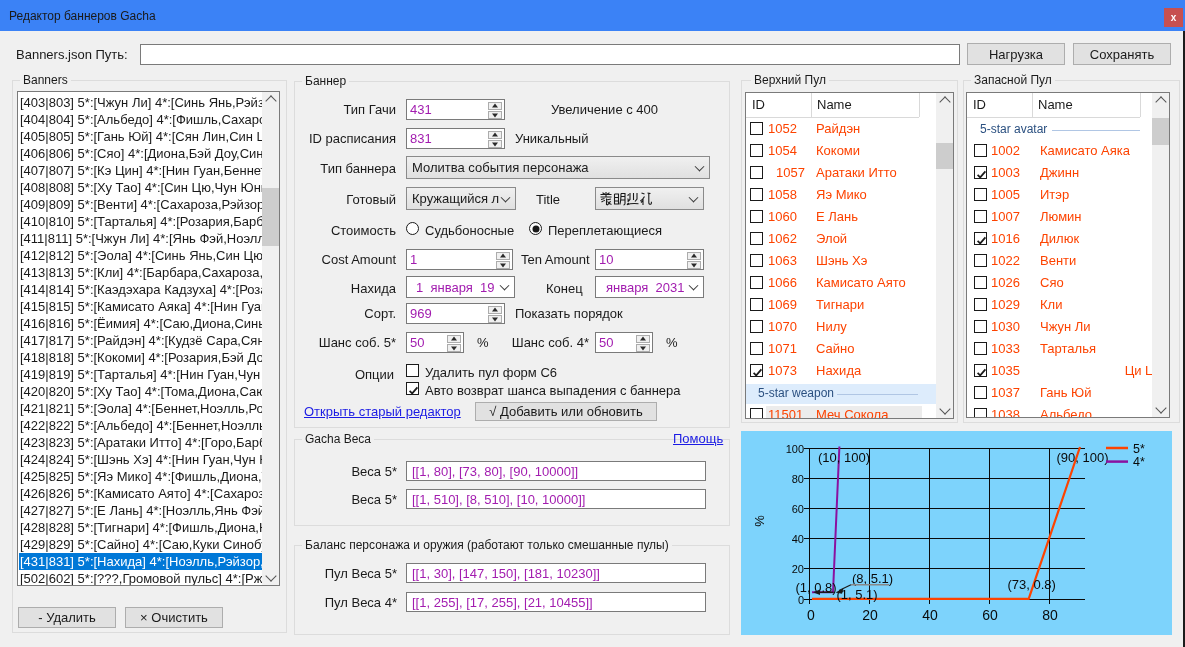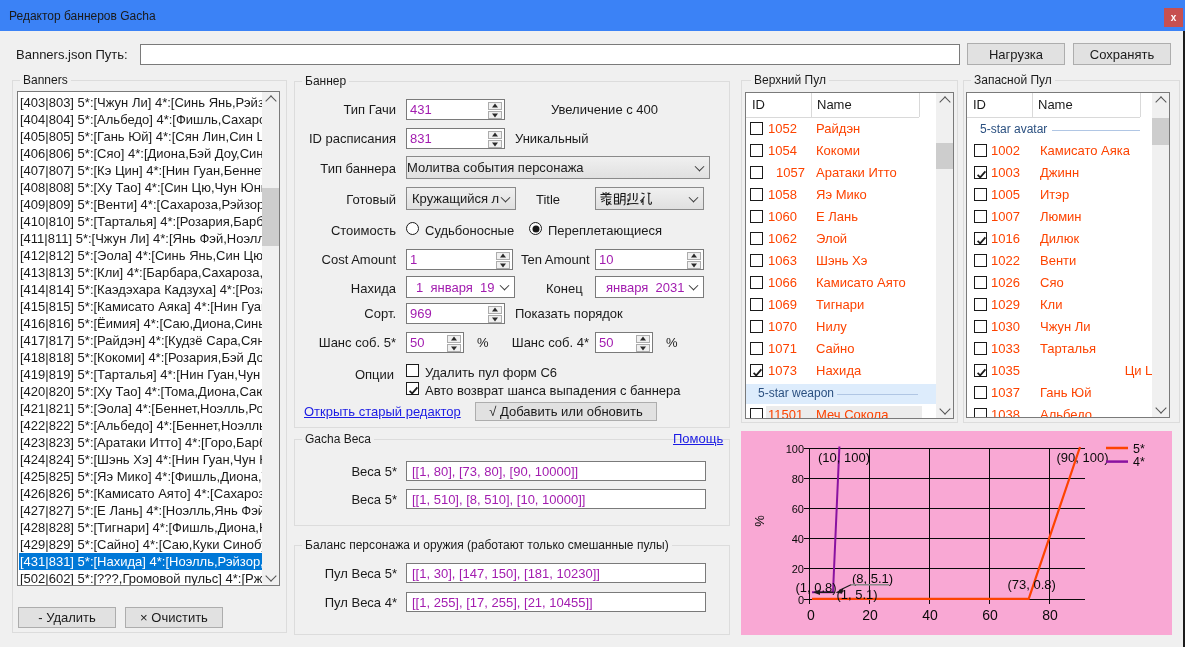--- a/index.html
+++ b/index.html
@@ -94,21 +94,21 @@
       <div class="spinbtn dn"></div>
     </div></div>
 <div class="lbl" style="left:515px;top:101px;margin-left:36px;">Увеличение с 400</div>
 <div class="lblr" style="left:136px;top:130px;width:260px;">ID расписания</div>
 <div class="inp" style="left:406px;top:128px;width:99px;height:21px;padding-left:3px;">831<div class="spinbox">
       <div class="spinbtn up"></div>
       <div class="spinbtn dn"></div>
     </div></div>
 <div class="lbl" style="left:515px;top:130px;">Уникальный</div>
 <div class="lblr" style="left:136px;top:160px;width:260px;">Тип баннера</div>
-<div class="combo" style="left:406px;top:156px;width:304px;height:23px;">Молитва события персонажа<div class="chev"></div></div>
+<div class="combo" style="left:406px;top:156px;width:304px;height:23px;padding-left:5px;">Молитва события персонажа<div class="chev"></div></div>
 <div class="lblr" style="left:136px;top:191px;width:260px;">Готовый</div>
 <div class="combo" style="left:406px;top:187px;width:110px;height:23px;padding-left:5px;padding-right:18px;">Кружащийся л<div class="chev"></div></div>
 <div class="lbl" style="left:536px;top:191px;">Title</div>
 <div class="combo" style="left:595px;top:187px;width:109px;height:23px;padding-left:4px;">
     <svg width="52" height="14" viewBox="0 0 52 14">
 <g stroke="#1a1a1a" stroke-width="1.1" fill="none">
 <path d="M0.5,2.5 H11.5 M0.5,5 H11.5 M6,0 V5 M2.5,0.8 L5,2.2 M9.5,0.8 L7,2.2"></path>
 <path d="M1,7.5 L4.5,6.5 M1.5,10 C3,9 4,8.5 5,8.5 M6.5,6.5 V13 M6.5,8 L11,7 M7.5,9.5 C8.5,11 10,12 11.5,12.5 M10.5,9 C9.5,11.5 8,12.8 6.8,13.2"></path>
 <path d="M14.5,2 H18.5 V12 H14.5 V2 M14.5,5.5 H18.5 M14.5,9 H18.5"></path>
 <path d="M21,1.5 H25 V11.5 C25,12.5 24.5,13 23.5,13 M21,1.5 C21,6 20.8,9.5 19.8,12.5 M21,4.5 H25 M20.7,8 H25"></path>
@@ -294,21 +294,21 @@
 <div class="prow-nm" style="left:73px;top:292px;width:105px;">Гань Юй</div>
 <div class="cb" style="left:7px;top:315px;width:13px;height:13px"></div>
 <div class="prow-id" style="left:24px;top:314px;">1038</div>
 <div class="prow-nm" style="left:73px;top:314px;width:105px;">Альбедо</div>
 <div class="sb" style="right:0;top:0;width:17px;height:324px;">
 <div class="sbarrow u" style="top:5px;"></div>
 <div class="sbth" style="top:25px;height:27px;"></div>
 <div class="sbarrow d" style="bottom:5px;"></div>
 </div>
 </div>
-<div class="abs" style="left:741px;top:431px;width:431px;height:204px;background:#f9a8d4;">
+<div class="abs" style="left:741px;top:431px;width:431px;height:204px;background:#7dd3fc;">
 <svg width="431" height="204" viewBox="0 0 431 204">
 <g stroke="#0a0a0a" stroke-width="1" shape-rendering="crispEdges">
 <line x1="68" y1="17.5" x2="344" y2="17.5"></line>
 <line x1="68" y1="47.5" x2="344" y2="47.5"></line>
 <line x1="68" y1="77.5" x2="344" y2="77.5"></line>
 <line x1="68" y1="107.5" x2="344" y2="107.5"></line>
 <line x1="68" y1="137.5" x2="344" y2="137.5"></line>
 <line x1="63" y1="168.5" x2="344" y2="168.5"></line>
 <line x1="68.5" y1="17" x2="68.5" y2="169"></line>
 <line x1="128.5" y1="17" x2="128.5" y2="172.5"></line>

